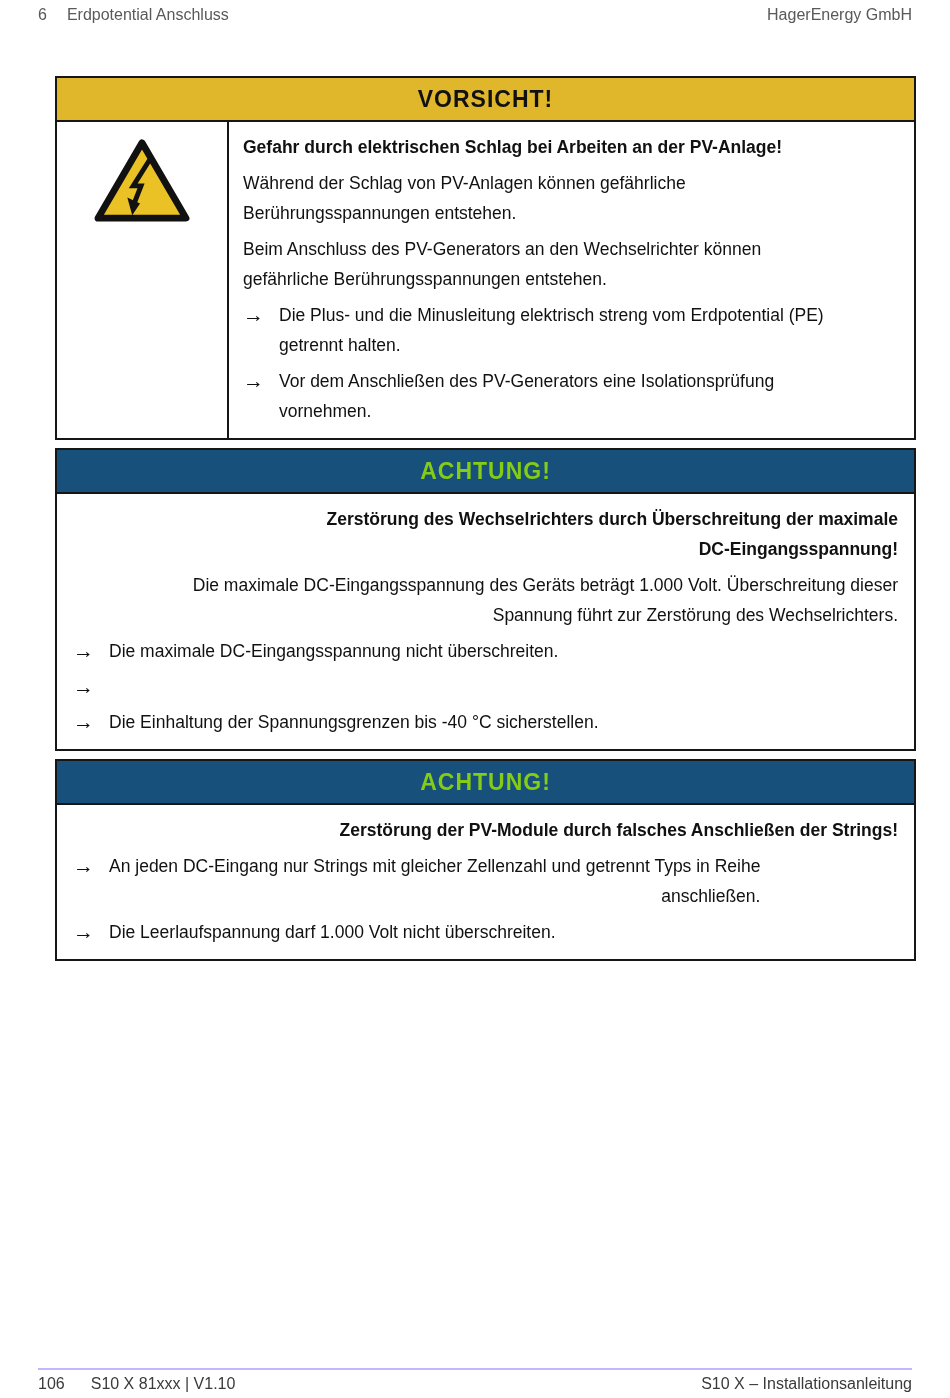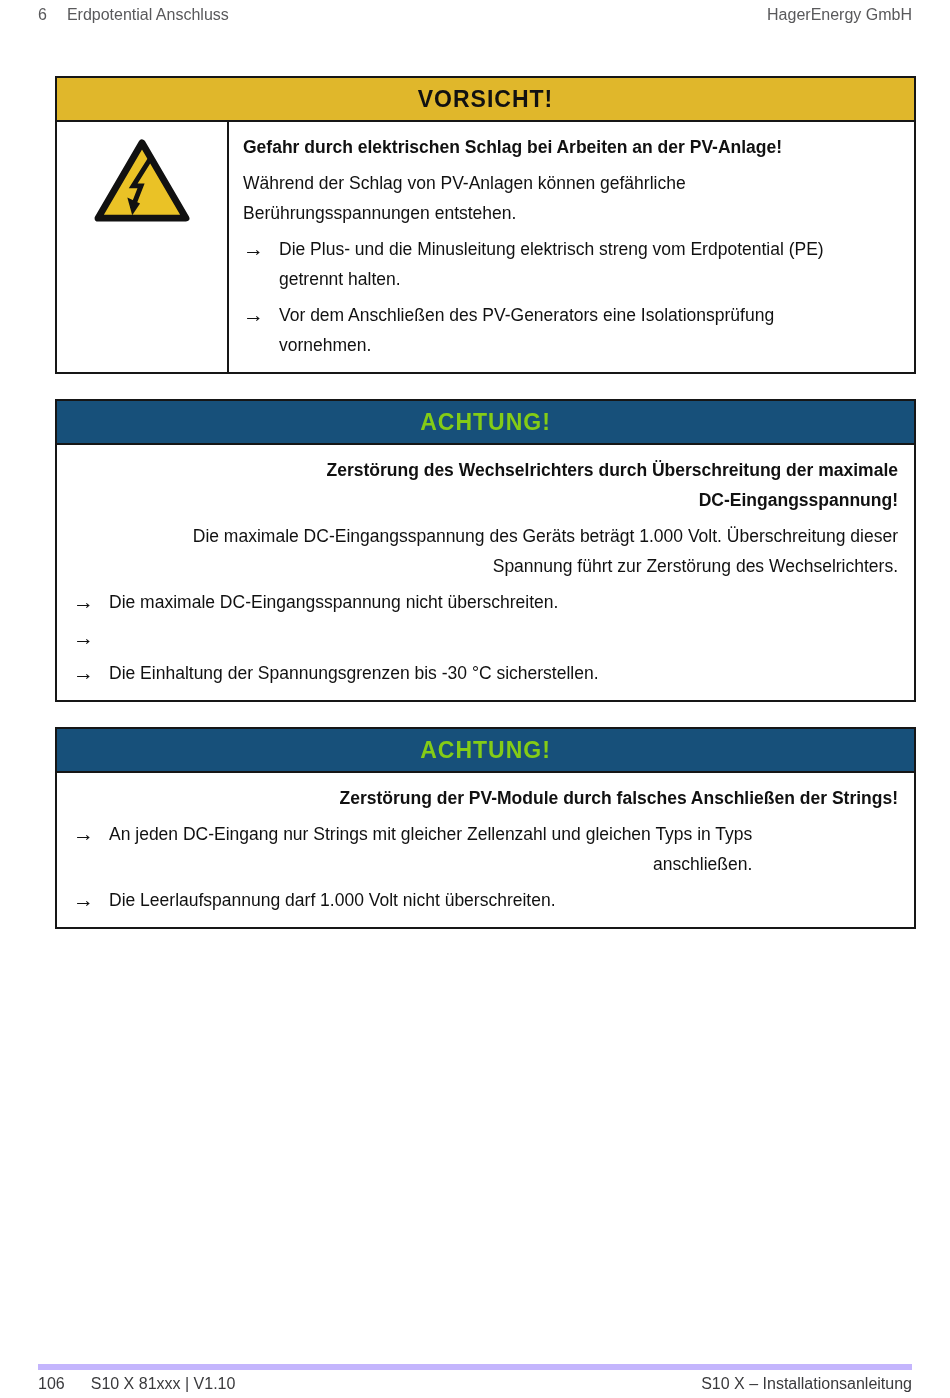--- a/index.html
+++ b/index.html
@@ -23,21 +23,21 @@
     font-size: 16px;
     color: #59595b;
   }
   .page-header .left { display: flex; gap: 20px; }
 
   
   .warning-stack {
     margin: 52px 34px 0 34px;
     display: flex;
     flex-direction: column;
-    gap: 25px;
+    gap: 8px;
     padding-left: 21px;
   }
   .warnbox {
     border: 2px solid #161616;
     background: #ffffff;
   }
   .warnbox .banner {
     text-align: center;
     font-size: 23px;
     font-weight: bold;
@@ -77,21 +77,21 @@
   .action:last-child, .w-para:last-child { margin-bottom: 0; }
   .action .arrow { flex: 0 0 auto; font-size: 21px; line-height: 29px; }
   .action .atext { white-space: pre-line; }
 
   
   .page-footer {
     position: absolute;
     left: 38px;
     right: 38px;
     bottom: 5px;
-    border-top: 6px solid #c4b5fd;
+    border-top: 2px solid #c4b5fd;
     padding-top: 5px;
     display: flex;
     justify-content: space-between;
     align-items: baseline;
     font-size: 16px;
     color: #3a3a3c;
   }
   .page-footer .left { display: flex; gap: 26px; }
 </style>
 </head>
@@ -118,20 +118,22 @@
               <path d="M52 7 L97 84 L7 84 Z" fill="#eac226" stroke="#111111" stroke-width="7" stroke-linejoin="round"></path>
               <path d="M60 24 L43 51 L51 51 L42 74" fill="none" stroke="#111111" stroke-width="5"></path>
               <polygon points="42,81 37,63 50,69" fill="#111111"></polygon>
             </svg>
           </span>
         </div>
         <div class="content">
           <div class="w-title">Gefahr durch elektrischen Schlag bei Arbeiten an der PV-Anlage!</div>
           <div class="w-para">Während der Schlag von PV-Anlagen können gefährliche
 Berührungsspannungen entstehen.</div>
+          <div class="w-para">Beim Anschluss des PV-Generators an den Wechselrichter können
+gefährliche Berührungsspannungen entstehen.</div>
           <div class="action">
             <span class="arrow">→</span>
             <span class="atext">Die Plus- und die Minusleitung elektrisch streng vom Erdpotential (PE)
 getrennt halten.</span>
           </div>
           <div class="action">
             <span class="arrow">→</span>
             <span class="atext">Vor dem Anschließen des PV-Generators eine Isolationsprüfung
 vornehmen.</span>
           </div>
@@ -149,34 +151,34 @@
 Spannung führt zur Zerstörung des Wechselrichters.</div>
           <div class="action">
             <span class="arrow">→</span>
             <span class="atext">Die maximale DC-Eingangsspannung nicht überschreiten.</span>
           </div>
           <div class="action">
             <span class="arrow">→</span>
           </div>
           <div class="action">
             <span class="arrow">→</span>
-            <span class="atext">Die Einhaltung der Spannungsgrenzen bis -30 °C sicherstellen.</span>
+            <span class="atext">Die Einhaltung der Spannungsgrenzen bis -40 °C sicherstellen.</span>
           </div>
         </div>
       </div>
     </div>
 
     <div class="warnbox notice">
       <div class="banner">ACHTUNG!</div>
       <div class="box-body">
         <div class="content full">
           <div class="w-title">Zerstörung der PV-Module durch falsches Anschließen der Strings!</div>
           <div class="action">
             <span class="arrow">→</span>
-            <span class="atext">An jeden DC-Eingang nur Strings mit gleicher Zellenzahl und gleichen Typs in Typs
+            <span class="atext">An jeden DC-Eingang nur Strings mit gleicher Zellenzahl und getrennt Typs in Reihe
 anschließen.</span>
           </div>
           <div class="action">
             <span class="arrow">→</span>
             <span class="atext">Die Leerlaufspannung darf 1.000 Volt nicht überschreiten.</span>
           </div>
         </div>
       </div>
     </div>
 

